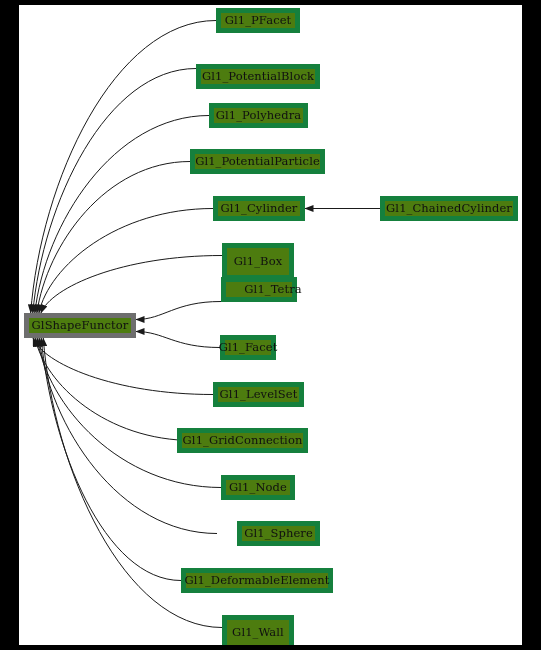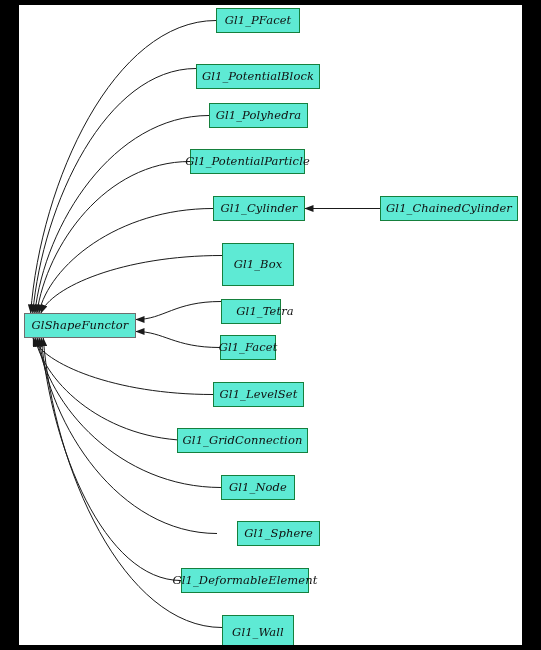--- a/index.html
+++ b/index.html
@@ -33,27 +33,26 @@
     position: absolute;
     left: 0;
     top: 0;
     width: 503px;
     height: 640px;
     pointer-events: none;
   }
   .class-node {
     position: absolute;
     box-sizing: border-box;
-    background: #5eead4;
-    border: 1px solid #15803d;
+    background: #4d7c0f;
+    border: 5px solid #15803d;
     display: flex;
     align-items: center;
     justify-content: center;
     white-space: nowrap;
-    font-style: italic;
   }
   .class-node .node-label {
     font-family: "DejaVu Serif", "Liberation Serif", serif;
     font-size: 11.5px;
     line-height: 1;
     color: #101010;
     letter-spacing: 0.1px;
   }
   .base-node {
     border-color: #6e6e6e;
@@ -96,48 +95,48 @@
         </div>
         <div class="class-node" style="left: 197px; top: 3px; width: 84px; height: 25px;">
           <span class="node-label">Gl1_PFacet</span>
         </div>
         <div class="class-node" style="left: 177px; top: 51px; width: 124px; height: 25px; margin-top: 8px;">
           <span class="node-label">Gl1_PotentialBlock</span>
         </div>
         <div class="class-node" style="left: 190px; top: 98px; width: 99px; height: 25px; text-align: right;">
           <span class="node-label">Gl1_Polyhedra</span>
         </div>
-        <div class="class-node" style="left: 171px; top: 144px; width: 115px; height: 25px; justify-content: center;">
+        <div class="class-node" style="left: 171px; top: 144px; width: 135px; height: 25px; justify-content: center;">
           <span class="node-label">Gl1_PotentialParticle</span>
         </div>
         <div class="class-node" style="left: 194px; top: 191px; width: 92px; height: 25px;">
           <span class="node-label">Gl1_Cylinder</span>
         </div>
-        <div class="class-node" style="left: 203px; top: 238px; width: 72px; height: 43px;">
+        <div class="class-node" style="left: 203px; top: 238px; width: 72px; height: 37px;">
           <span class="node-label">Gl1_Box</span>
         </div>
-        <div class="class-node" style="left: 202px; top: 294px; width: 60px; height: 25px; padding-left: 28px;">
+        <div class="class-node" style="left: 202px; top: 272px; width: 76px; height: 25px; padding-left: 28px;">
           <span class="node-label">Gl1_Tetra</span>
         </div>
         <div class="class-node" style="left: 201px; top: 330px; width: 56px; height: 25px;">
           <span class="node-label">Gl1_Facet</span>
         </div>
         <div class="class-node" style="left: 194px; top: 377px; width: 91px; height: 25px;">
           <span class="node-label">Gl1_LevelSet</span>
         </div>
         <div class="class-node" style="left: 158px; top: 423px; width: 131px; height: 25px;">
           <span class="node-label">Gl1_GridConnection</span>
         </div>
         <div class="class-node" style="left: 202px; top: 470px; width: 74px; height: 25px;">
           <span class="node-label">Gl1_Node</span>
         </div>
         <div class="class-node" style="left: 198px; top: 516px; width: 83px; height: 25px; margin-left: 20px;">
           <span class="node-label">Gl1_Sphere</span>
         </div>
-        <div class="class-node" style="left: 162px; top: 563px; width: 128px; height: 25px;">
+        <div class="class-node" style="left: 162px; top: 563px; width: 152px; height: 25px;">
           <span class="node-label">Gl1_DeformableElement</span>
         </div>
         <div class="class-node" style="left: 203px; top: 610px; width: 72px; height: 36px;">
           <span class="node-label">Gl1_Wall</span>
         </div>
         <div class="class-node" style="left: 361px; top: 191px; width: 138px; height: 25px;">
           <span class="node-label">Gl1_ChainedCylinder</span>
         </div>
       </div>
 

